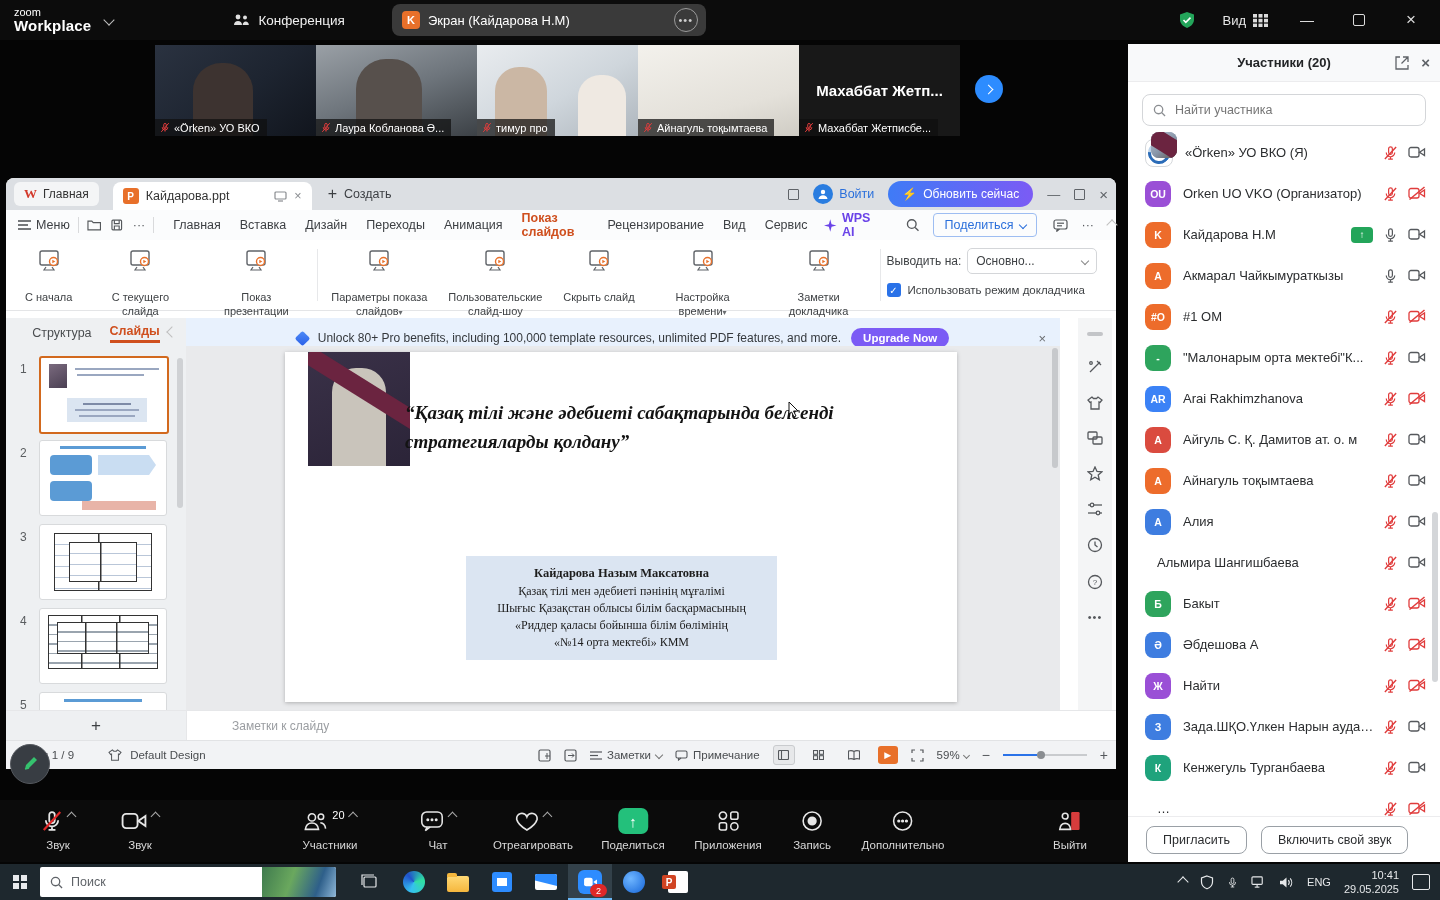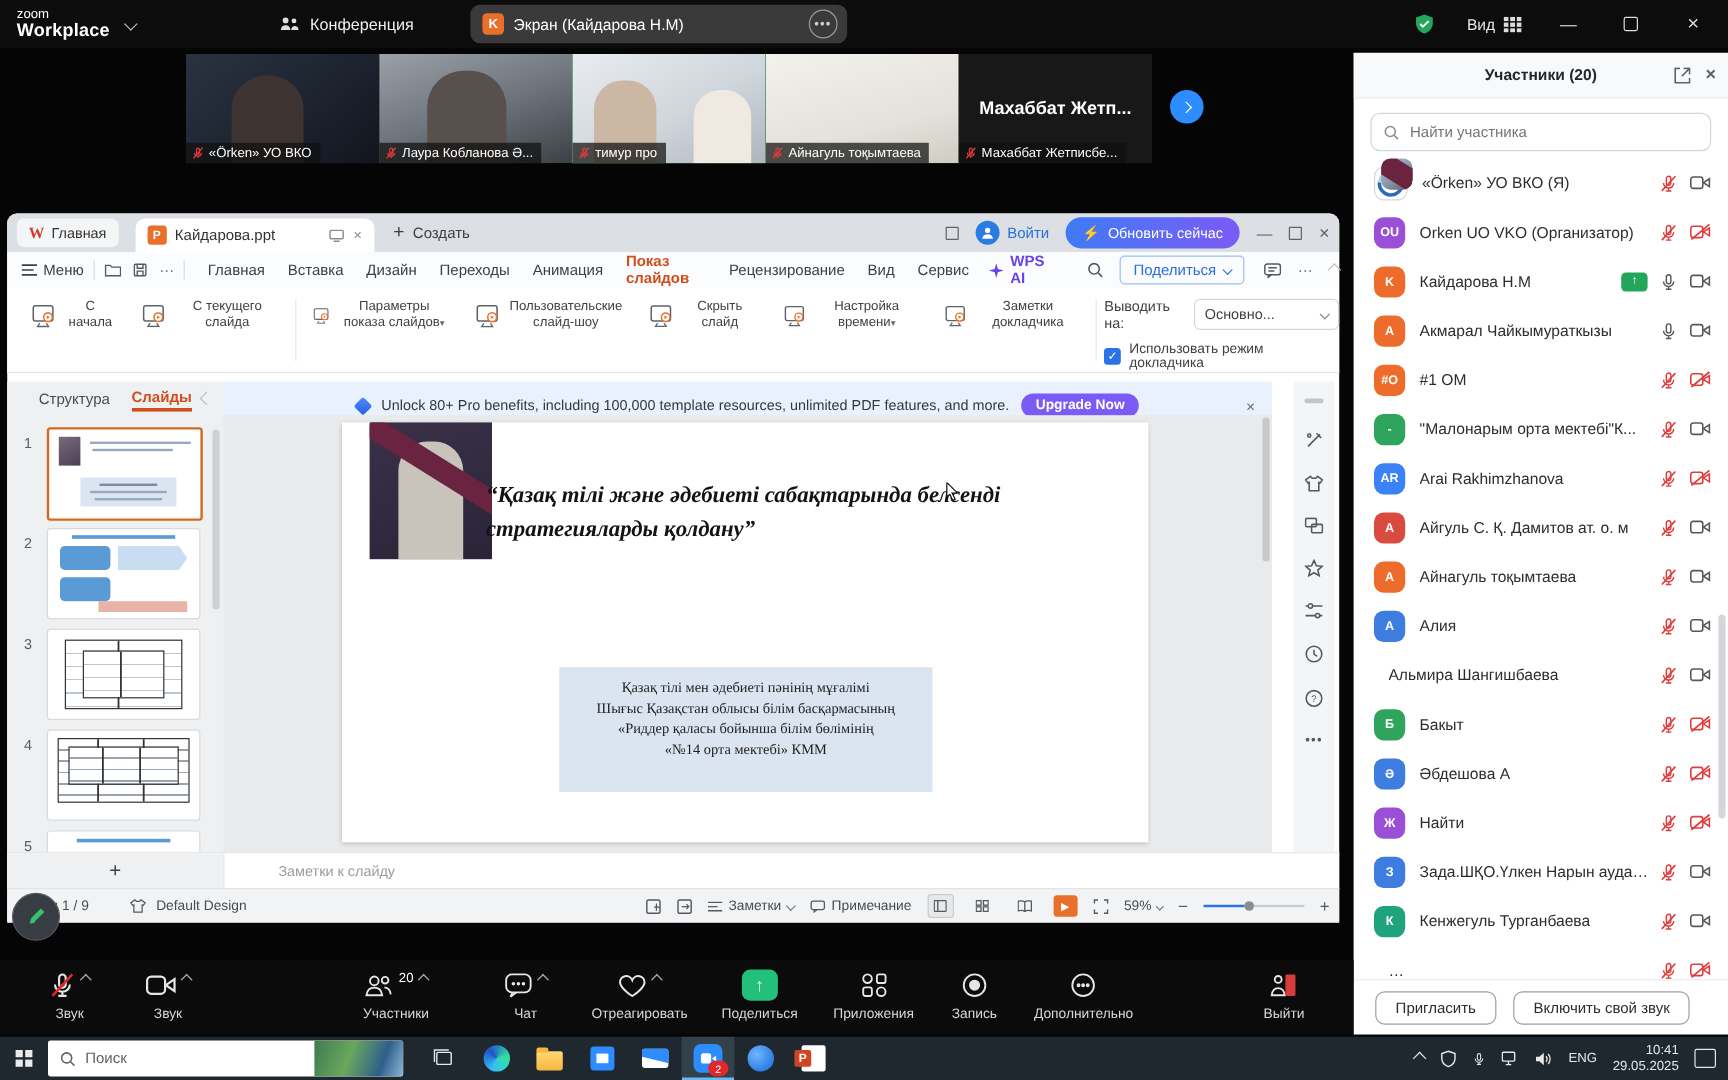--- a/index.html
+++ b/index.html
@@ -70,21 +70,21 @@
   .vsep{width:1px;height:16px;background:#d9dadc;margin:0 8px;}
   .mtabs{display:flex;align-items:center;gap:17px;margin-left:10px;}
   .mtab{padding:5px 1px;cursor:default;}
   .mtab.active{color:#cf4f1e;font-weight:bold;border-bottom:3px solid #cf4f1e;padding-bottom:2px;}
   .wpsai{display:flex;align-items:center;gap:5px;color:#6a43e8;font-weight:bold;margin-left:16px;}
   .share-btn{display:flex;align-items:center;gap:6px;border:1px solid #9dbdf2;color:#2a6fdb;border-radius:4px;height:22px;padding:0 10px;margin-left:14px;}
   .share-btn .chev{width:5px;height:5px;border-color:#2a6fdb;}
   
   .wribbon{left:0;top:62px;width:1110px;height:70px;background:#fff;border-bottom:1px solid #e4e5e7;display:flex;align-items:flex-start;}
   .rgroup{display:flex;align-items:flex-start;gap:6px;padding-top:9px;}
-  .rbtn{display:flex;flex-direction:row;align-items:center;gap:7px;font-size:11px;color:#3f4245;text-align:center;line-height:1.25;padding:0 7px;}
+  .rbtn{display:flex;flex-direction:column;align-items:center;gap:20px;font-size:11px;color:#3f4245;text-align:center;line-height:1.25;padding:0 7px;}
   .rbtn .rlb{max-width:96px;}
   .dd{font-size:8px;color:#6a6d70;}
   .rsep{width:1px;height:52px;background:#e7e8ea;margin:9px 6px 0;}
   .rout{padding-top:8px;font-size:12px;color:#3f4245;}
   .outrow{display:flex;align-items:center;gap:6px;}
   .outsel{display:flex;align-items:center;justify-content:space-between;width:112px;height:24px;border:1px solid #d4d6d9;border-radius:5px;padding:0 8px;color:#3f4245;}
   .outsel .chev{width:5px;height:5px;border-color:#888;}
   .cbrow{display:flex;align-items:center;gap:7px;margin-top:9px;font-size:11.5px;}
   .cbox{width:14px;height:14px;border-radius:3px;background:#2a72e8;color:#fff;font-size:10px;display:flex;align-items:center;justify-content:center;}
   
@@ -435,20 +435,29 @@
     <span class="rlb">С начала</span>
   </div>
           <div class="rbtn">
     <svg width="24" height="22" viewBox="0 0 24 22" fill="none">
       <rect x="3" y="2" width="18" height="14" rx="2" stroke="#5f6368" stroke-width="1.4"></rect>
       <path d="M9 18l-2 3h10l-2-3" stroke="#5f6368" stroke-width="1.2"></path>
       <circle cx="16.5" cy="12.5" r="4" fill="#fff" stroke="#e8702a" stroke-width="1.4"></circle>
       <path d="M15.3 10.8l3 1.7-3 1.7z" fill="#e8702a"></path>
     </svg>
     <span class="rlb">С текущего слайда</span>
+  </div>
+          <div class="rbtn">
+    <svg width="24" height="22" viewBox="0 0 24 22" fill="none">
+      <rect x="3" y="2" width="18" height="14" rx="2" stroke="#5f6368" stroke-width="1.4"></rect>
+      <path d="M9 18l-2 3h10l-2-3" stroke="#5f6368" stroke-width="1.2"></path>
+      <circle cx="16.5" cy="12.5" r="4" fill="#fff" stroke="#e8702a" stroke-width="1.4"></circle>
+      <path d="M15.3 10.8l3 1.7-3 1.7z" fill="#e8702a"></path>
+    </svg>
+    <span class="rlb">Показ презентации</span>
   </div>
         </div>
       <div class="rsep"></div>
       <div class="rgroup" id="rgroup-setup">
           <div class="rbtn">
     <svg width="24" height="22" viewBox="0 0 24 22" fill="none">
       <rect x="3" y="2" width="18" height="14" rx="2" stroke="#5f6368" stroke-width="1.4"></rect>
       <path d="M9 18l-2 3h10l-2-3" stroke="#5f6368" stroke-width="1.2"></path>
       <circle cx="16.5" cy="12.5" r="4" fill="#fff" stroke="#e8702a" stroke-width="1.4"></circle>
       <path d="M15.3 10.8l3 1.7-3 1.7z" fill="#e8702a"></path>
@@ -555,20 +564,21 @@
     <div class="abs addslide">+</div>
 
     <div class="abs wcanvas">
       <div class="slide">
         <div class="photo"></div>
         <div class="stitle">“Қазақ тілі және әдебиеті сабақтарында белсенді стратегияларды қолдану”</div>
         <svg class="cursor" width="11" height="15" viewBox="0 0 11 15">
             <path d="M1 0l9 9H5.5L8 14l-2 1-2.4-5L1 12z" fill="#fff" stroke="#111" stroke-width="1"></path>
           </svg>
         <div class="sinfo" id="sinfo">
+            <div class="b">Кайдарова Назым Максатовна</div>
             <div>Қазақ тілі мен әдебиеті пәнінің мұғалімі</div>
             <div>Шығыс Қазақстан облысы білім басқармасының</div>
             <div>«Риддер қаласы бойынша білім бөлімінің</div>
             <div>«№14 орта мектебі» КММ</div>
           </div>
       </div>
       <div class="cscroll"></div>
     </div>
 
     <div class="abs vtools">

